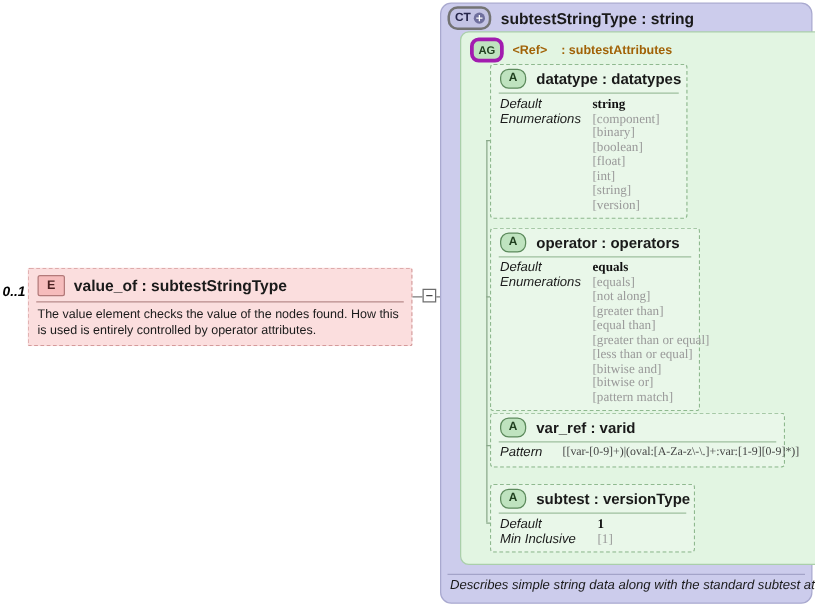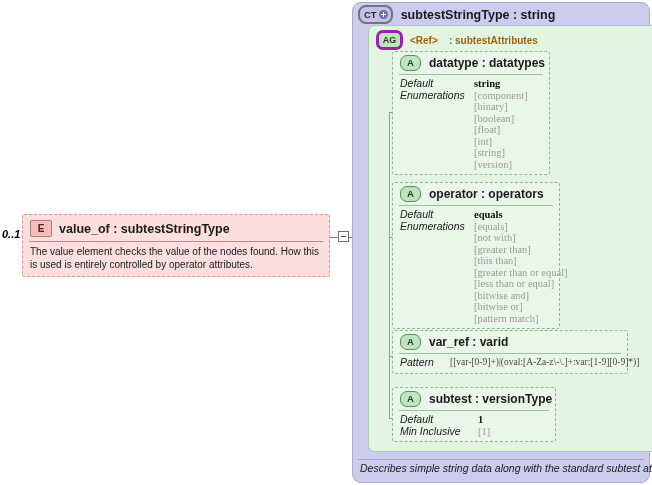--- a/index.html
+++ b/index.html
@@ -386,23 +386,23 @@
   </div>
   <div class="attr-sep"></div>
   <div class="facet-grid">
     <div class="facet-label">Default</div>
     <div class="facet-values">
       <div class="v-default">equals</div>
     </div>
     <div class="facet-label">Enumerations</div>
     <div class="facet-values">
       <div class="v-enum">[equals]</div>
-      <div class="v-enum">[not with]</div>
+      <div class="v-enum">[not along]</div>
       <div class="v-enum">[greater than]</div>
-      <div class="v-enum">[this than]</div>
+      <div class="v-enum">[equal than]</div>
       <div class="v-enum">[greater than or equal]</div>
       <div class="v-enum">[less than or equal]</div>
       <div class="v-enum">[bitwise and]</div>
       <div class="v-enum">[bitwise or]</div>
       <div class="v-enum">[pattern match]</div>
     </div>
   </div>
 </div>
 
 <div class="attr-box" style="left:392px; top:330px; width:236px;">

